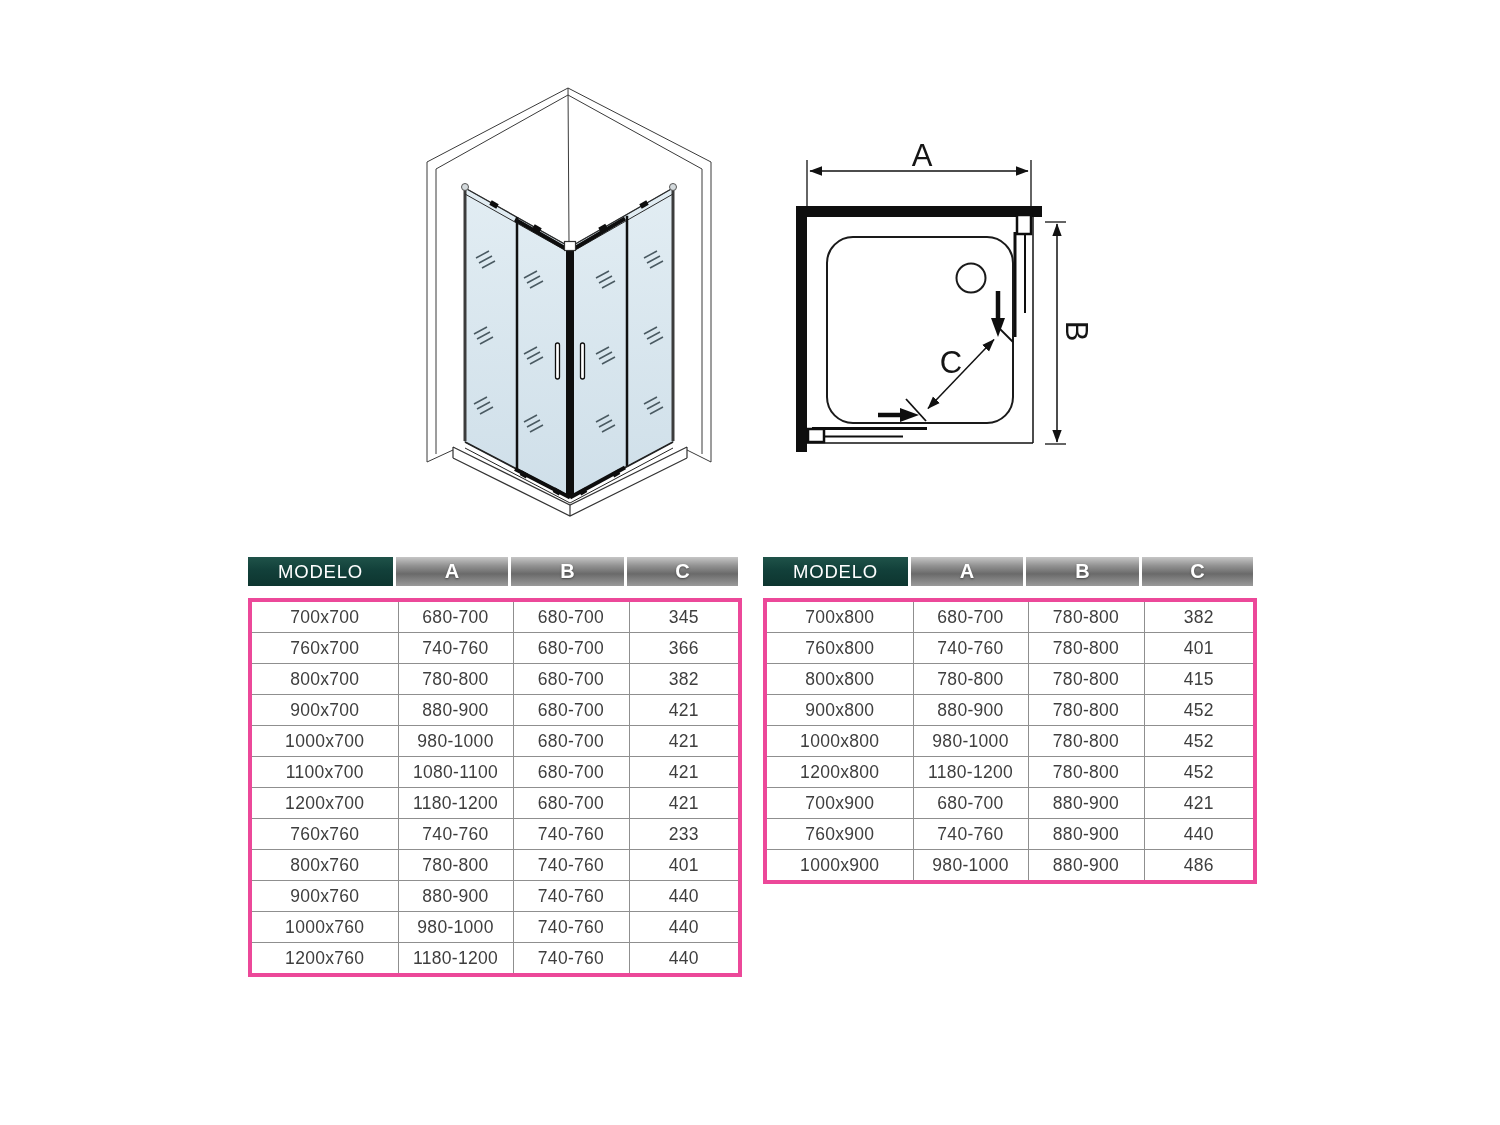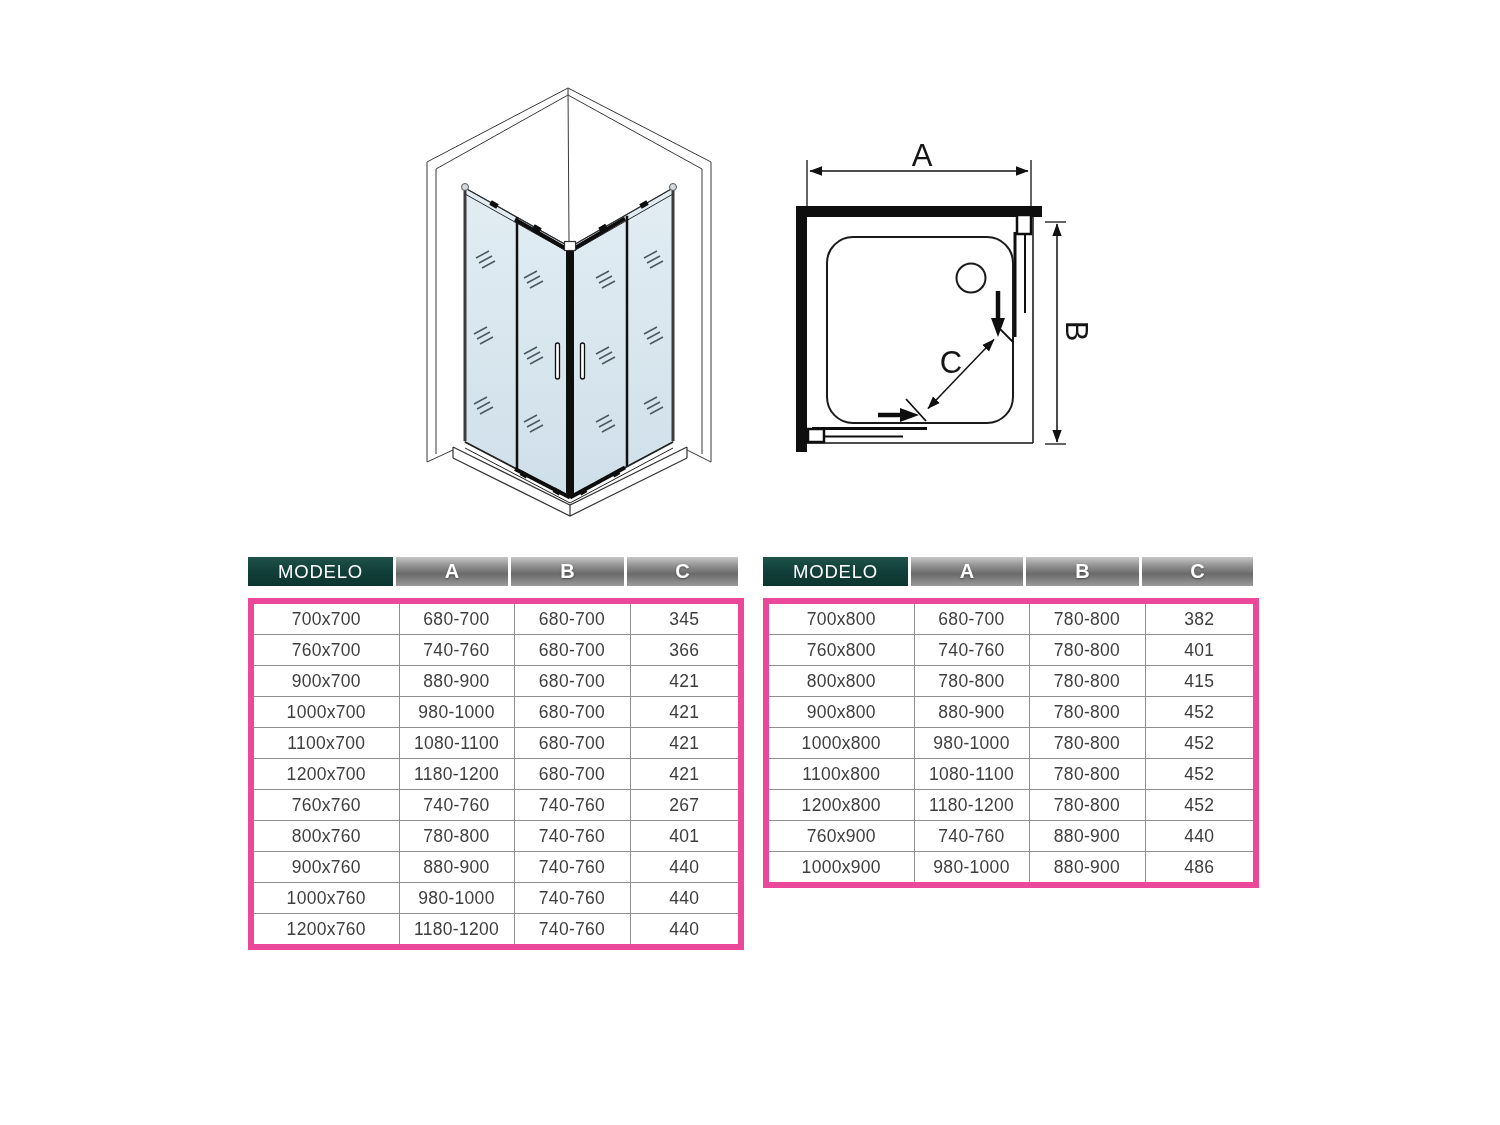--- a/index.html
+++ b/index.html
@@ -14,21 +14,21 @@
   .hcell:nth-child(1){width:148px;}
   .hcell:nth-child(2){width:115px;}
   .hcell:nth-child(3){width:116px;}
   .hcell:nth-child(4){width:111px;}
   .hcell:not(:last-child){border-right:3px solid #ffffff;}
   .modelo{background:linear-gradient(180deg,#1f5349 0%,var(--teal,#12403a) 45%,#0d352f 100%);
           font-size:18.5px;letter-spacing:.8px;}
   .abc{background:linear-gradient(180deg,#c6c6c6 0%,#929292 30%,#6a6a6a 58%,#9a9a9a 100%);
        font-weight:bold;font-size:20px;text-shadow:0 1px 2px rgba(35,35,35,.55);}
   table.spec-body{margin-top:12px;border-collapse:collapse;table-layout:fixed;width:490px;
-       border:6px solid #ec4899;}
+       border:4px solid #ec4899;}
   table.spec-body td{border:1px solid #8f8f8f;height:30px;text-align:center;
        font-size:17.5px;color:#3e3e3e;padding:0;letter-spacing:.3px;}
 </style>
 </head>
 <body>
 
 <div class="canvas">
 
   <svg class="iso" viewBox="0 0 310 450">
     <defs>
@@ -189,20 +189,26 @@
             <td>680-700</td>
             <td>345</td>
           </tr>
           <tr>
             <td>760x700</td>
             <td>740-760</td>
             <td>680-700</td>
             <td>366</td>
           </tr>
           <tr>
+            <td>800x700</td>
+            <td>780-800</td>
+            <td>680-700</td>
+            <td>382</td>
+          </tr>
+          <tr>
             <td>900x700</td>
             <td>880-900</td>
             <td>680-700</td>
             <td>421</td>
           </tr>
           <tr>
             <td>1000x700</td>
             <td>980-1000</td>
             <td>680-700</td>
             <td>421</td>
@@ -216,21 +222,21 @@
           <tr>
             <td>1200x700</td>
             <td>1180-1200</td>
             <td>680-700</td>
             <td>421</td>
           </tr>
           <tr>
             <td>760x760</td>
             <td>740-760</td>
             <td>740-760</td>
-            <td>267</td>
+            <td>233</td>
           </tr>
           <tr>
             <td>800x760</td>
             <td>780-800</td>
             <td>740-760</td>
             <td>401</td>
           </tr>
           <tr>
             <td>900x760</td>
             <td>880-900</td>
@@ -291,30 +297,30 @@
             <td>780-800</td>
             <td>452</td>
           </tr>
           <tr>
             <td>1000x800</td>
             <td>980-1000</td>
             <td>780-800</td>
             <td>452</td>
           </tr>
           <tr>
-            <td>1100x800</td>
-            <td>1080-1100</td>
-            <td>780-800</td>
-            <td>452</td>
-          </tr>
-          <tr>
             <td>1200x800</td>
             <td>1180-1200</td>
             <td>780-800</td>
             <td>452</td>
+          </tr>
+          <tr>
+            <td>700x900</td>
+            <td>680-700</td>
+            <td>880-900</td>
+            <td>421</td>
           </tr>
           <tr>
             <td>760x900</td>
             <td>740-760</td>
             <td>880-900</td>
             <td>440</td>
           </tr>
           <tr>
             <td>1000x900</td>
             <td>980-1000</td>

